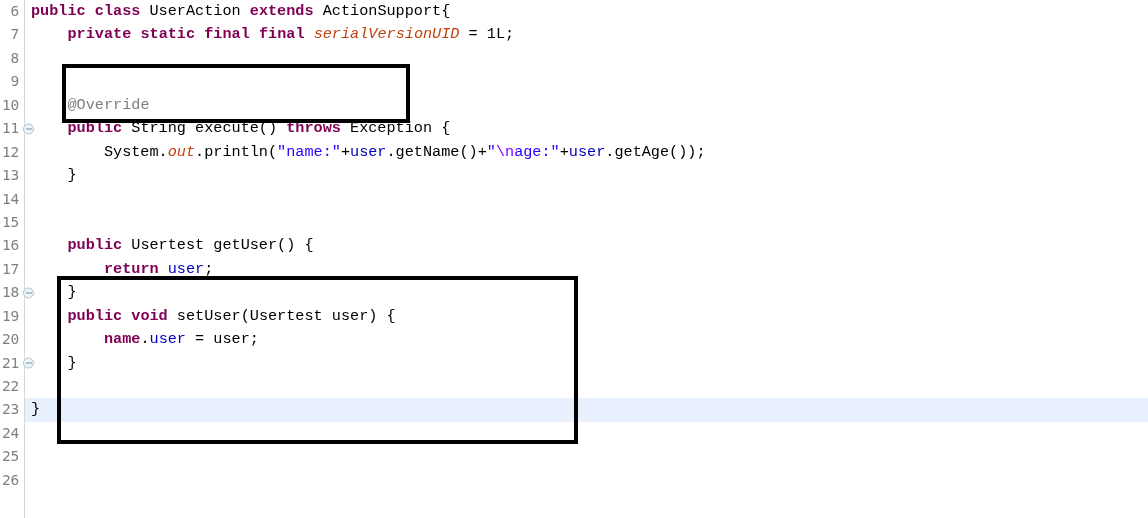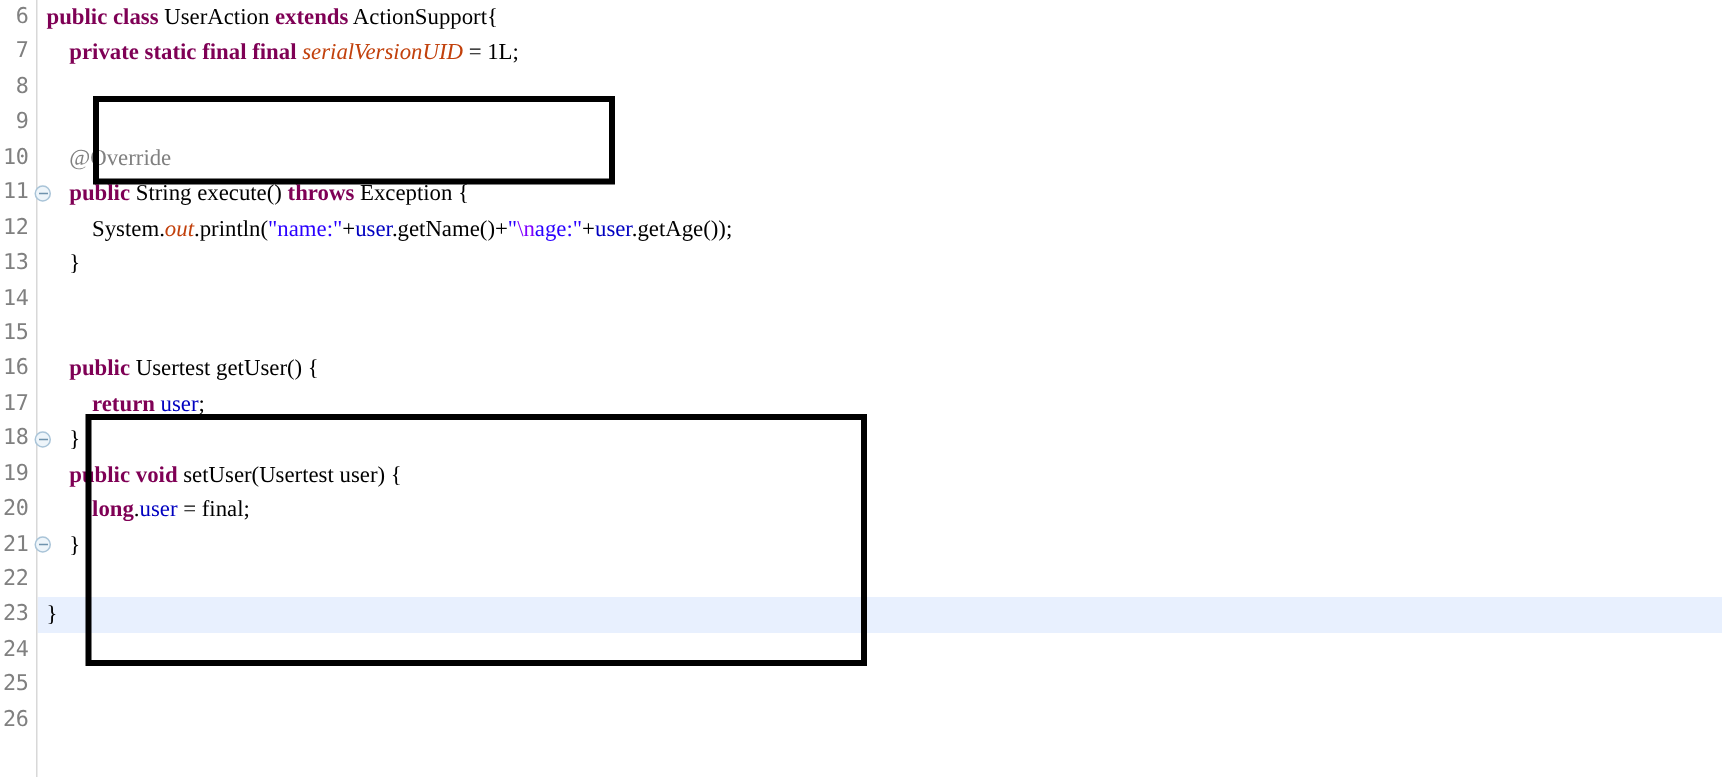--- a/index.html
+++ b/index.html
@@ -81,21 +81,21 @@
     right: 0;
     height: 518px;
     z-index: 1;
   }
 
   .code-row {
     position: relative;
     height: 23.45px;
     line-height: 23.45px;
     white-space: pre;
-    font-family: Liberation Serif, serif;
+    font-family: Liberation Mono, monospace;
     font-size: 15.2px;
     color: #000000;
     padding-left: 6px;
     letter-spacing: 0px;
   }
 
   .code-row.current-line {
     background: #e8f0fe;
   }
 
@@ -200,21 +200,21 @@
       <div class="code-row"><span class="plain">    </span><span class="ann">@Override</span></div>
       <div class="code-row"><span class="plain">    </span><span class="kw">public</span><span class="plain"> String execute() </span><span class="kw">throws</span><span class="plain"> Exception {</span></div>
       <div class="code-row"><span class="plain">        System.</span><span class="fld-i">out</span><span class="plain">.println(</span><span class="str">"name:"</span><span class="plain">+</span><span class="fld">user</span><span class="plain">.getName()+</span><span class="str">"</span><span class="esc">\n</span><span class="str">age:"</span><span class="plain">+</span><span class="fld">user</span><span class="plain">.getAge());</span></div>
       <div class="code-row"><span class="plain">    }</span></div>
       <div class="code-row">&nbsp;</div>
       <div class="code-row">&nbsp;</div>
       <div class="code-row"><span class="plain">    </span><span class="kw">public</span><span class="plain"> Usertest getUser() {</span></div>
       <div class="code-row"><span class="plain">        </span><span class="kw">return</span><span class="plain"> </span><span class="fld">user</span><span class="plain">;</span></div>
       <div class="code-row"><span class="plain">    }</span></div>
       <div class="code-row"><span class="plain">    </span><span class="kw">public</span><span class="plain"> </span><span class="kw">void</span><span class="plain"> setUser(Usertest user) {</span></div>
-      <div class="code-row"><span class="plain">        </span><span class="kw">long</span><span class="plain">.</span><span class="fld">user</span><span class="plain"> = final;</span></div>
+      <div class="code-row"><span class="plain">        </span><span class="kw">name</span><span class="plain">.</span><span class="fld">user</span><span class="plain"> = user;</span></div>
       <div class="code-row"><span class="plain">    }</span></div>
       <div class="code-row">&nbsp;</div>
       <div class="code-row current-line"><span class="plain">}</span></div>
       <div class="code-row">&nbsp;</div>
     </div>
 
   <div id="annot-layer">
       <div class="annot-box" style="left: 62px; top: 64px; width: 348px; height: 59px;"></div>
       <div class="annot-box" style="left: 57px; top: 276px; width: 521px; height: 168px;"></div>
     </div>

